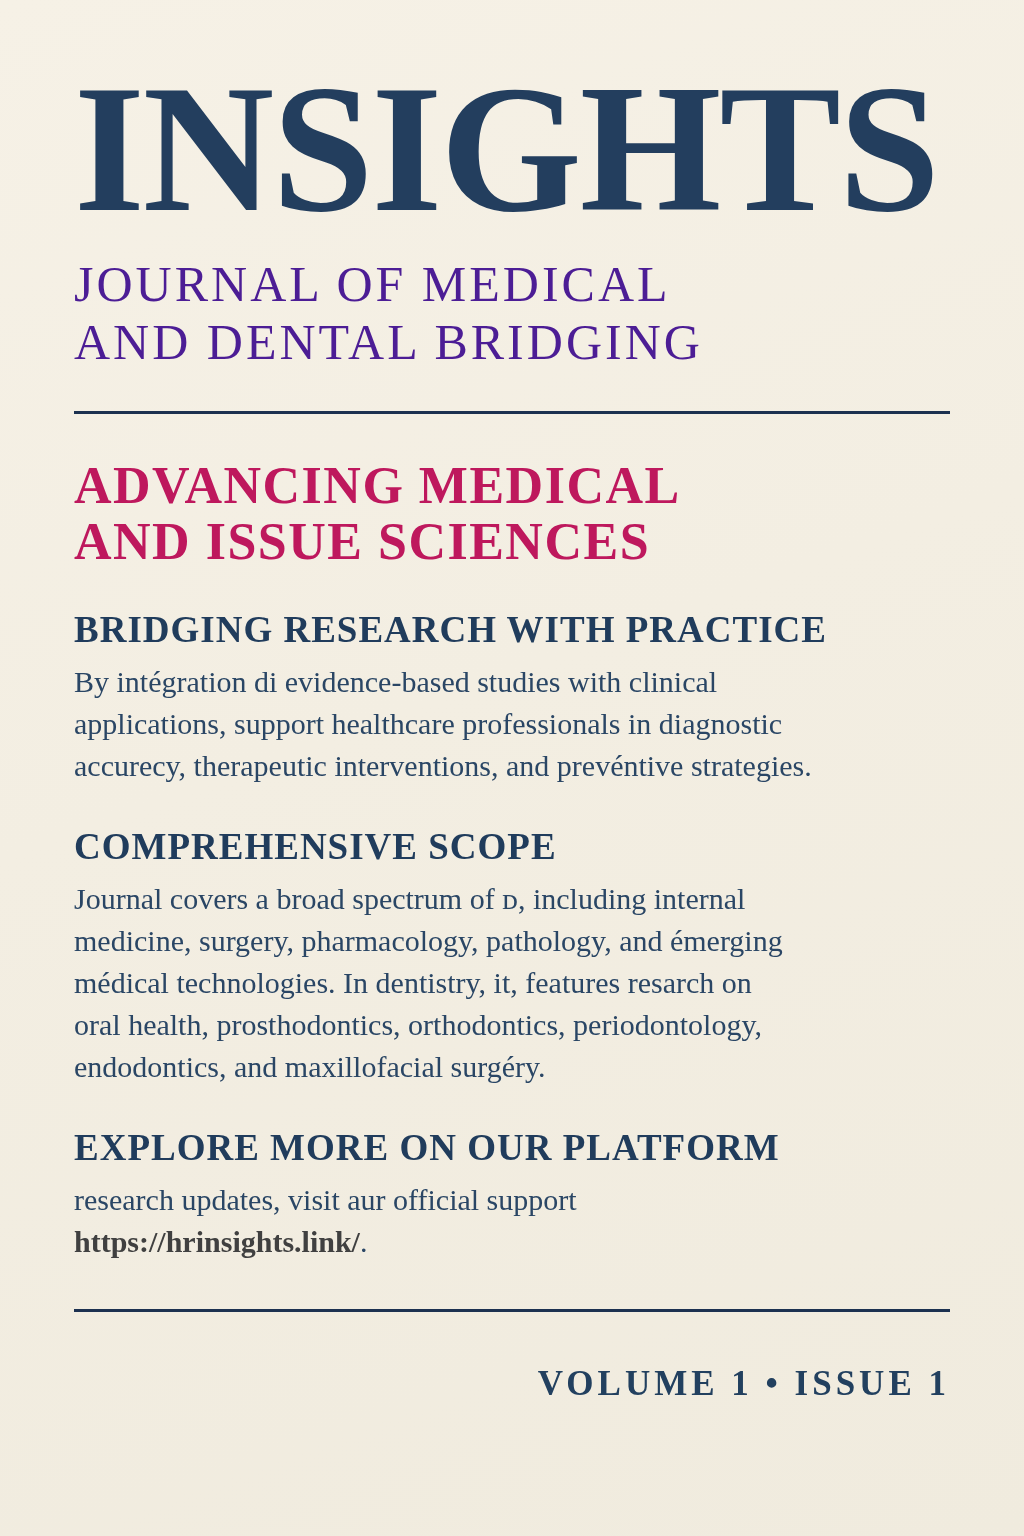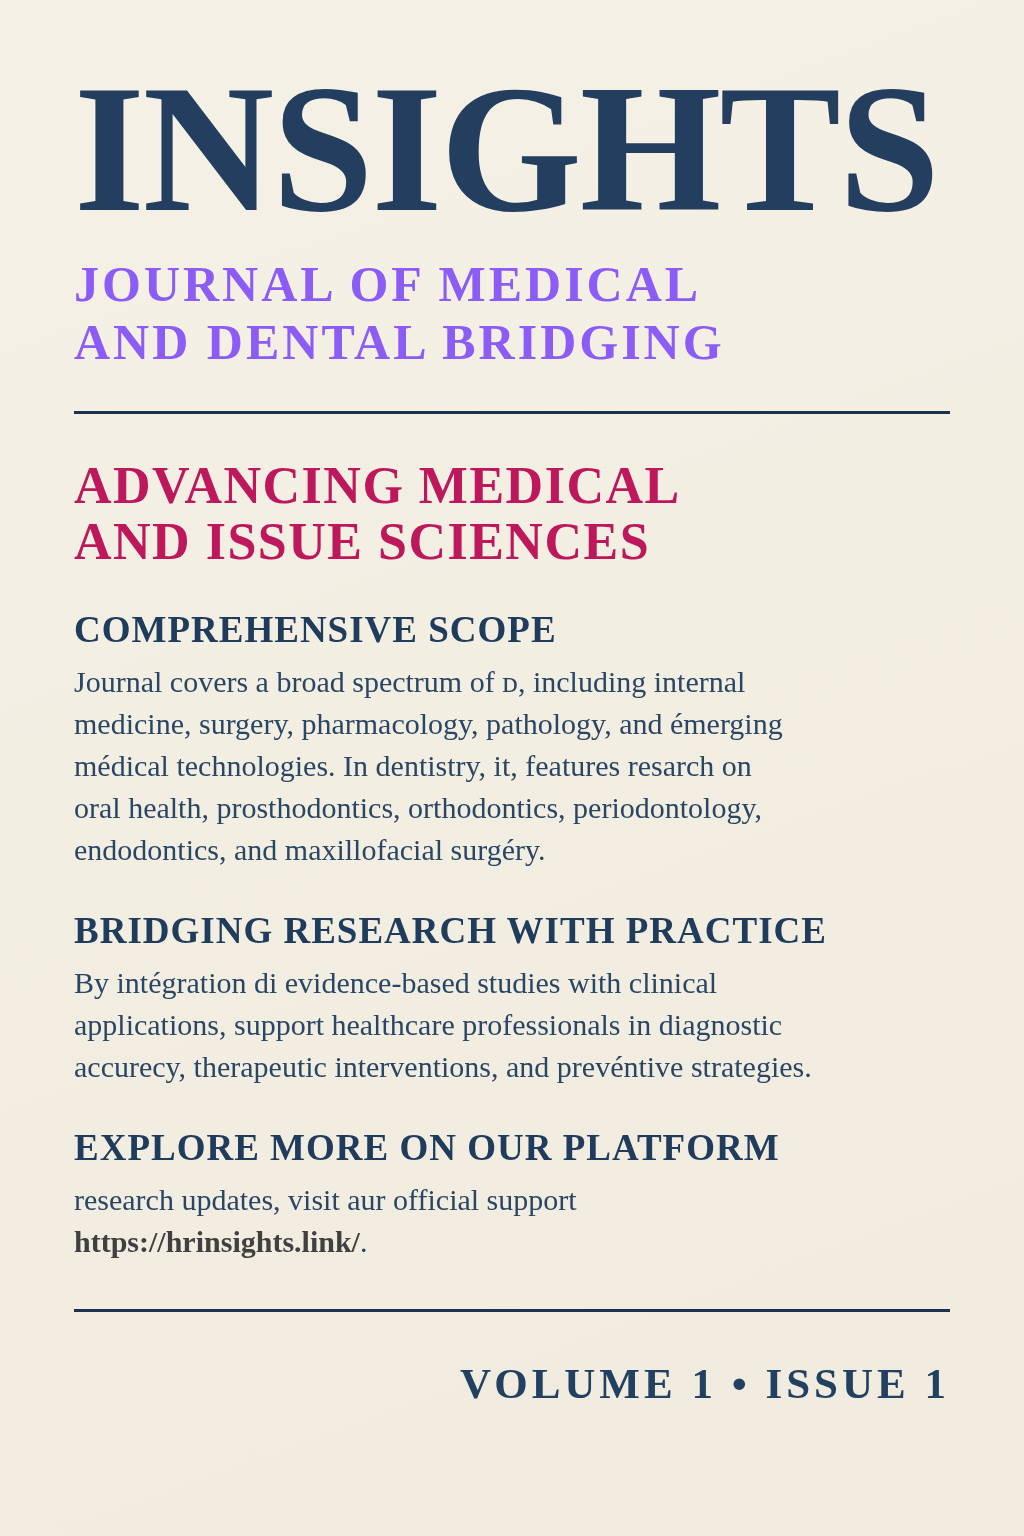--- a/index.html
+++ b/index.html
@@ -27,23 +27,23 @@
     line-height: 185px;
     font-weight: bold;
     letter-spacing: -2px;
     color: #233e5e;
     white-space: nowrap;
   }
   .subtitle {
     margin-top: 14px;
     font-size: 50px;
     line-height: 58px;
-    font-weight: bold;
+    font-weight: normal;
     letter-spacing: 3px;
-    color: #8b5cf6;
+    color: #4c1d95;
   }
   .rule {
     border: none;
     border-top: 3px solid #1c3150;
     margin: 40px 0 0 0;
     width: 100%;
   }
   .rule-bottom {
     margin-top: 46px;
   }
@@ -80,21 +80,21 @@
     font-weight: bold;
     color: #404040;
     text-decoration: none;
   }
   .link-suffix {
     color: #2a4665;
   }
   .volume {
     margin-top: 46px;
     text-align: right;
-    font-size: 43px;
+    font-size: 35px;
     line-height: 52px;
     font-weight: bold;
     letter-spacing: 4px;
     color: #22405f;
   }
 </style>
 </head>
 <body>
 
 <div class="page">
@@ -107,36 +107,36 @@
   </div>
 
   <hr class="rule">
 
   <h2 class="tagline">
     <div>ADVANCING MEDICAL</div>
     <div>AND ISSUE SCIENCES</div>
   </h2>
 
   <section class="section">
+    <h3 class="section-heading">BRIDGING RESEARCH WITH PRACTICE</h3>
+    <div class="section-body">
+      <div class="body-line">By intégration di evidence-based studies with clinical</div>
+      <div class="body-line">applications, support healthcare professionals in diagnostic</div>
+      <div class="body-line">accurecy, therapeutic interventions, and prevéntive strategies.</div>
+    </div>
+  </section>
+
+  <section class="section">
     <h3 class="section-heading">COMPREHENSIVE SCOPE</h3>
     <div class="section-body">
       <div class="body-line">Journal covers a broad spectrum of ᴅ, including internal</div>
       <div class="body-line">medicine, surgery, pharmacology, pathology, and émerging</div>
       <div class="body-line">médical technologies. In dentistry, it, features resarch on</div>
       <div class="body-line">oral health, prosthodontics, orthodontics, periodontology,</div>
       <div class="body-line">endodontics, and maxillofacial surgéry.</div>
-    </div>
-  </section>
-
-  <section class="section">
-    <h3 class="section-heading">BRIDGING RESEARCH WITH PRACTICE</h3>
-    <div class="section-body">
-      <div class="body-line">By intégration di evidence-based studies with clinical</div>
-      <div class="body-line">applications, support healthcare professionals in diagnostic</div>
-      <div class="body-line">accurecy, therapeutic interventions, and prevéntive strategies.</div>
     </div>
   </section>
 
   <section class="section">
     <h3 class="section-heading">EXPLORE MORE ON OUR PLATFORM</h3>
     <div class="section-body">
       <div class="body-line">research updates, visit aur official support</div>
       <div class="body-line"><span class="link">https://hrinsights.link/</span><span class="link-suffix">.</span></div>
     </div>
   </section>

